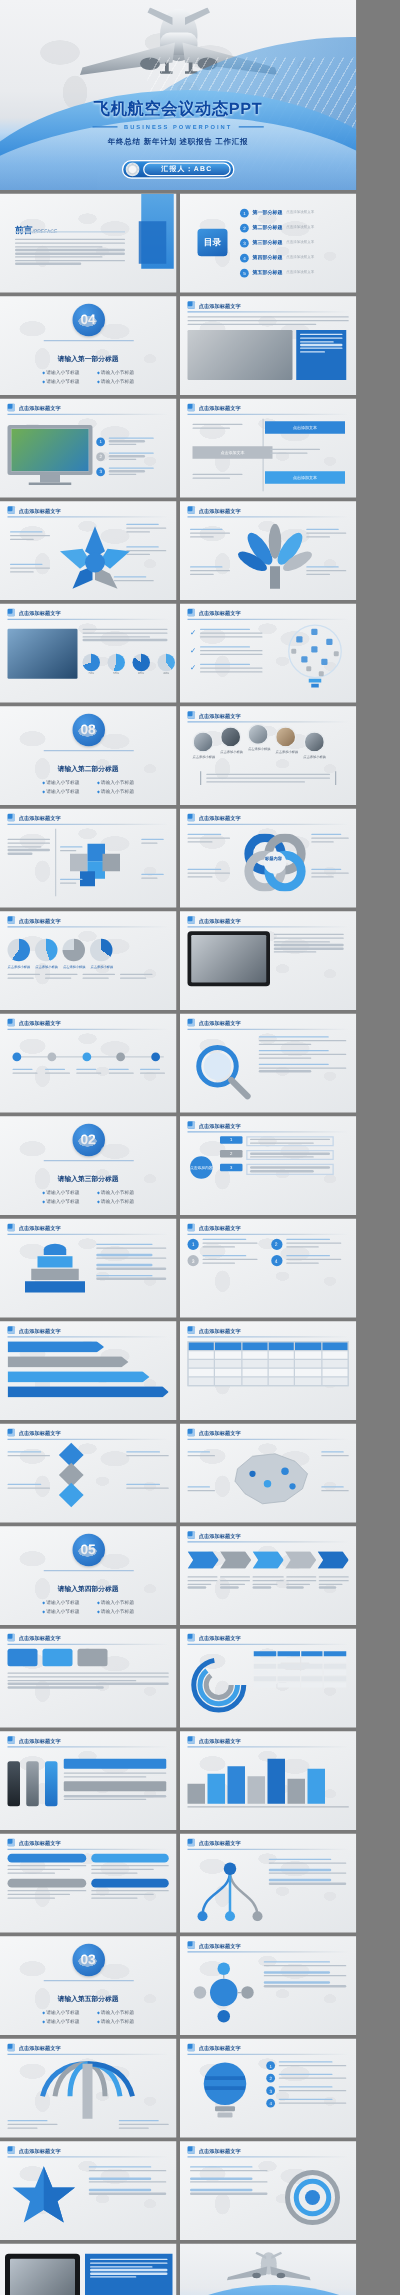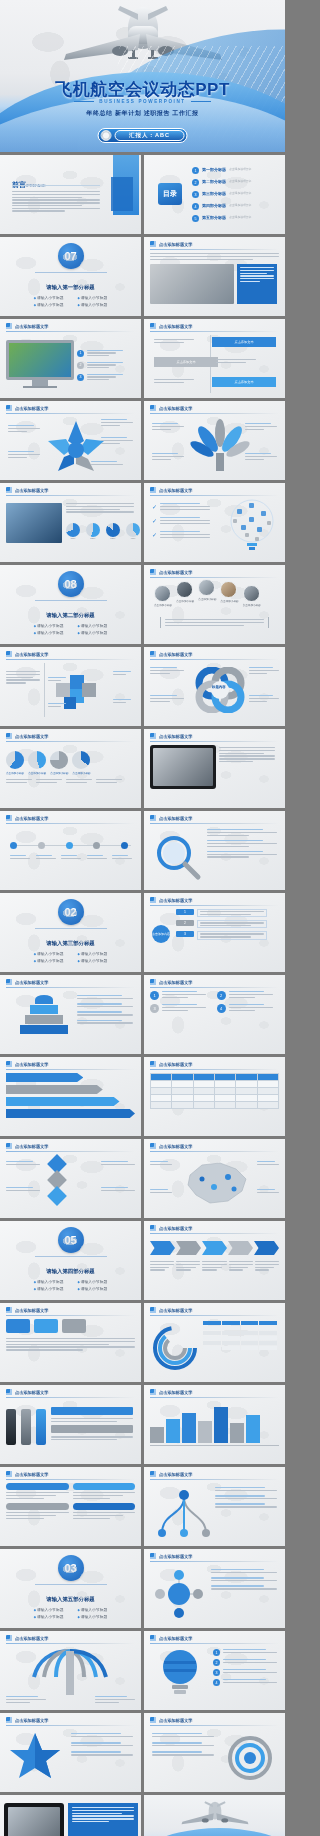--- a/index.html
+++ b/index.html
@@ -47,21 +47,21 @@
     transform: rotate(-12deg);
   }
   .cover-streaks {
     position:absolute; right:-10px; top:46px; width:180px; height:92px;
     background: repeating-linear-gradient(115deg, rgba(255,255,255,.35) 0 1px, transparent 1px 7px);
     transform: skewX(-6deg);
   }
   .cover-inner { position:absolute; inset:0; }
   .cover-title {
     position:absolute; top:78px; width:100%; text-align:center;
-    font-size:17px; font-weight:bold; color:#0d47a1; letter-spacing:.5px;
+    font-size:13px; font-weight:bold; color:#0d47a1; letter-spacing:.5px;
     text-shadow: 0 1px 2px rgba(255,255,255,.9);
   }
   .cover-sub {
     position:absolute; top:99px; width:100%; text-align:center;
     font-size:4.6px; letter-spacing:1.6px; color:#2d7fd0; font-weight:bold;
   }
   .cover-sub::before, .cover-sub::after {
     content:""; display:inline-block; width:20px; height:1px;
     background:#2d7fd0; vertical-align:middle; margin:0 5px;
   }
@@ -253,21 +253,21 @@
             <div class="circ-num">5</div>
             <span style="font-size:4px;color:#1559a8;font-weight:bold;">第五部分标题</span>
             <span style="font-size:2.8px;color:#9aa3ad;">点击添加说明文字</span>
           </div>
       </div>
     </div>
 
     <div class="slide">
       <div class="map"></div>
       <div class="sec">
-        <div class="num">07</div>
+        <div class="num">04</div>
         <div class="sline"></div>
         <div class="stitle">请输入第一部分标题</div>
         <div class="bullets">
           <span>请输入小节标题</span>
           <span>请输入小节标题</span>
           <span>请输入小节标题</span>
           <span>请输入小节标题</span>
         </div>
       </div>
     </div>

